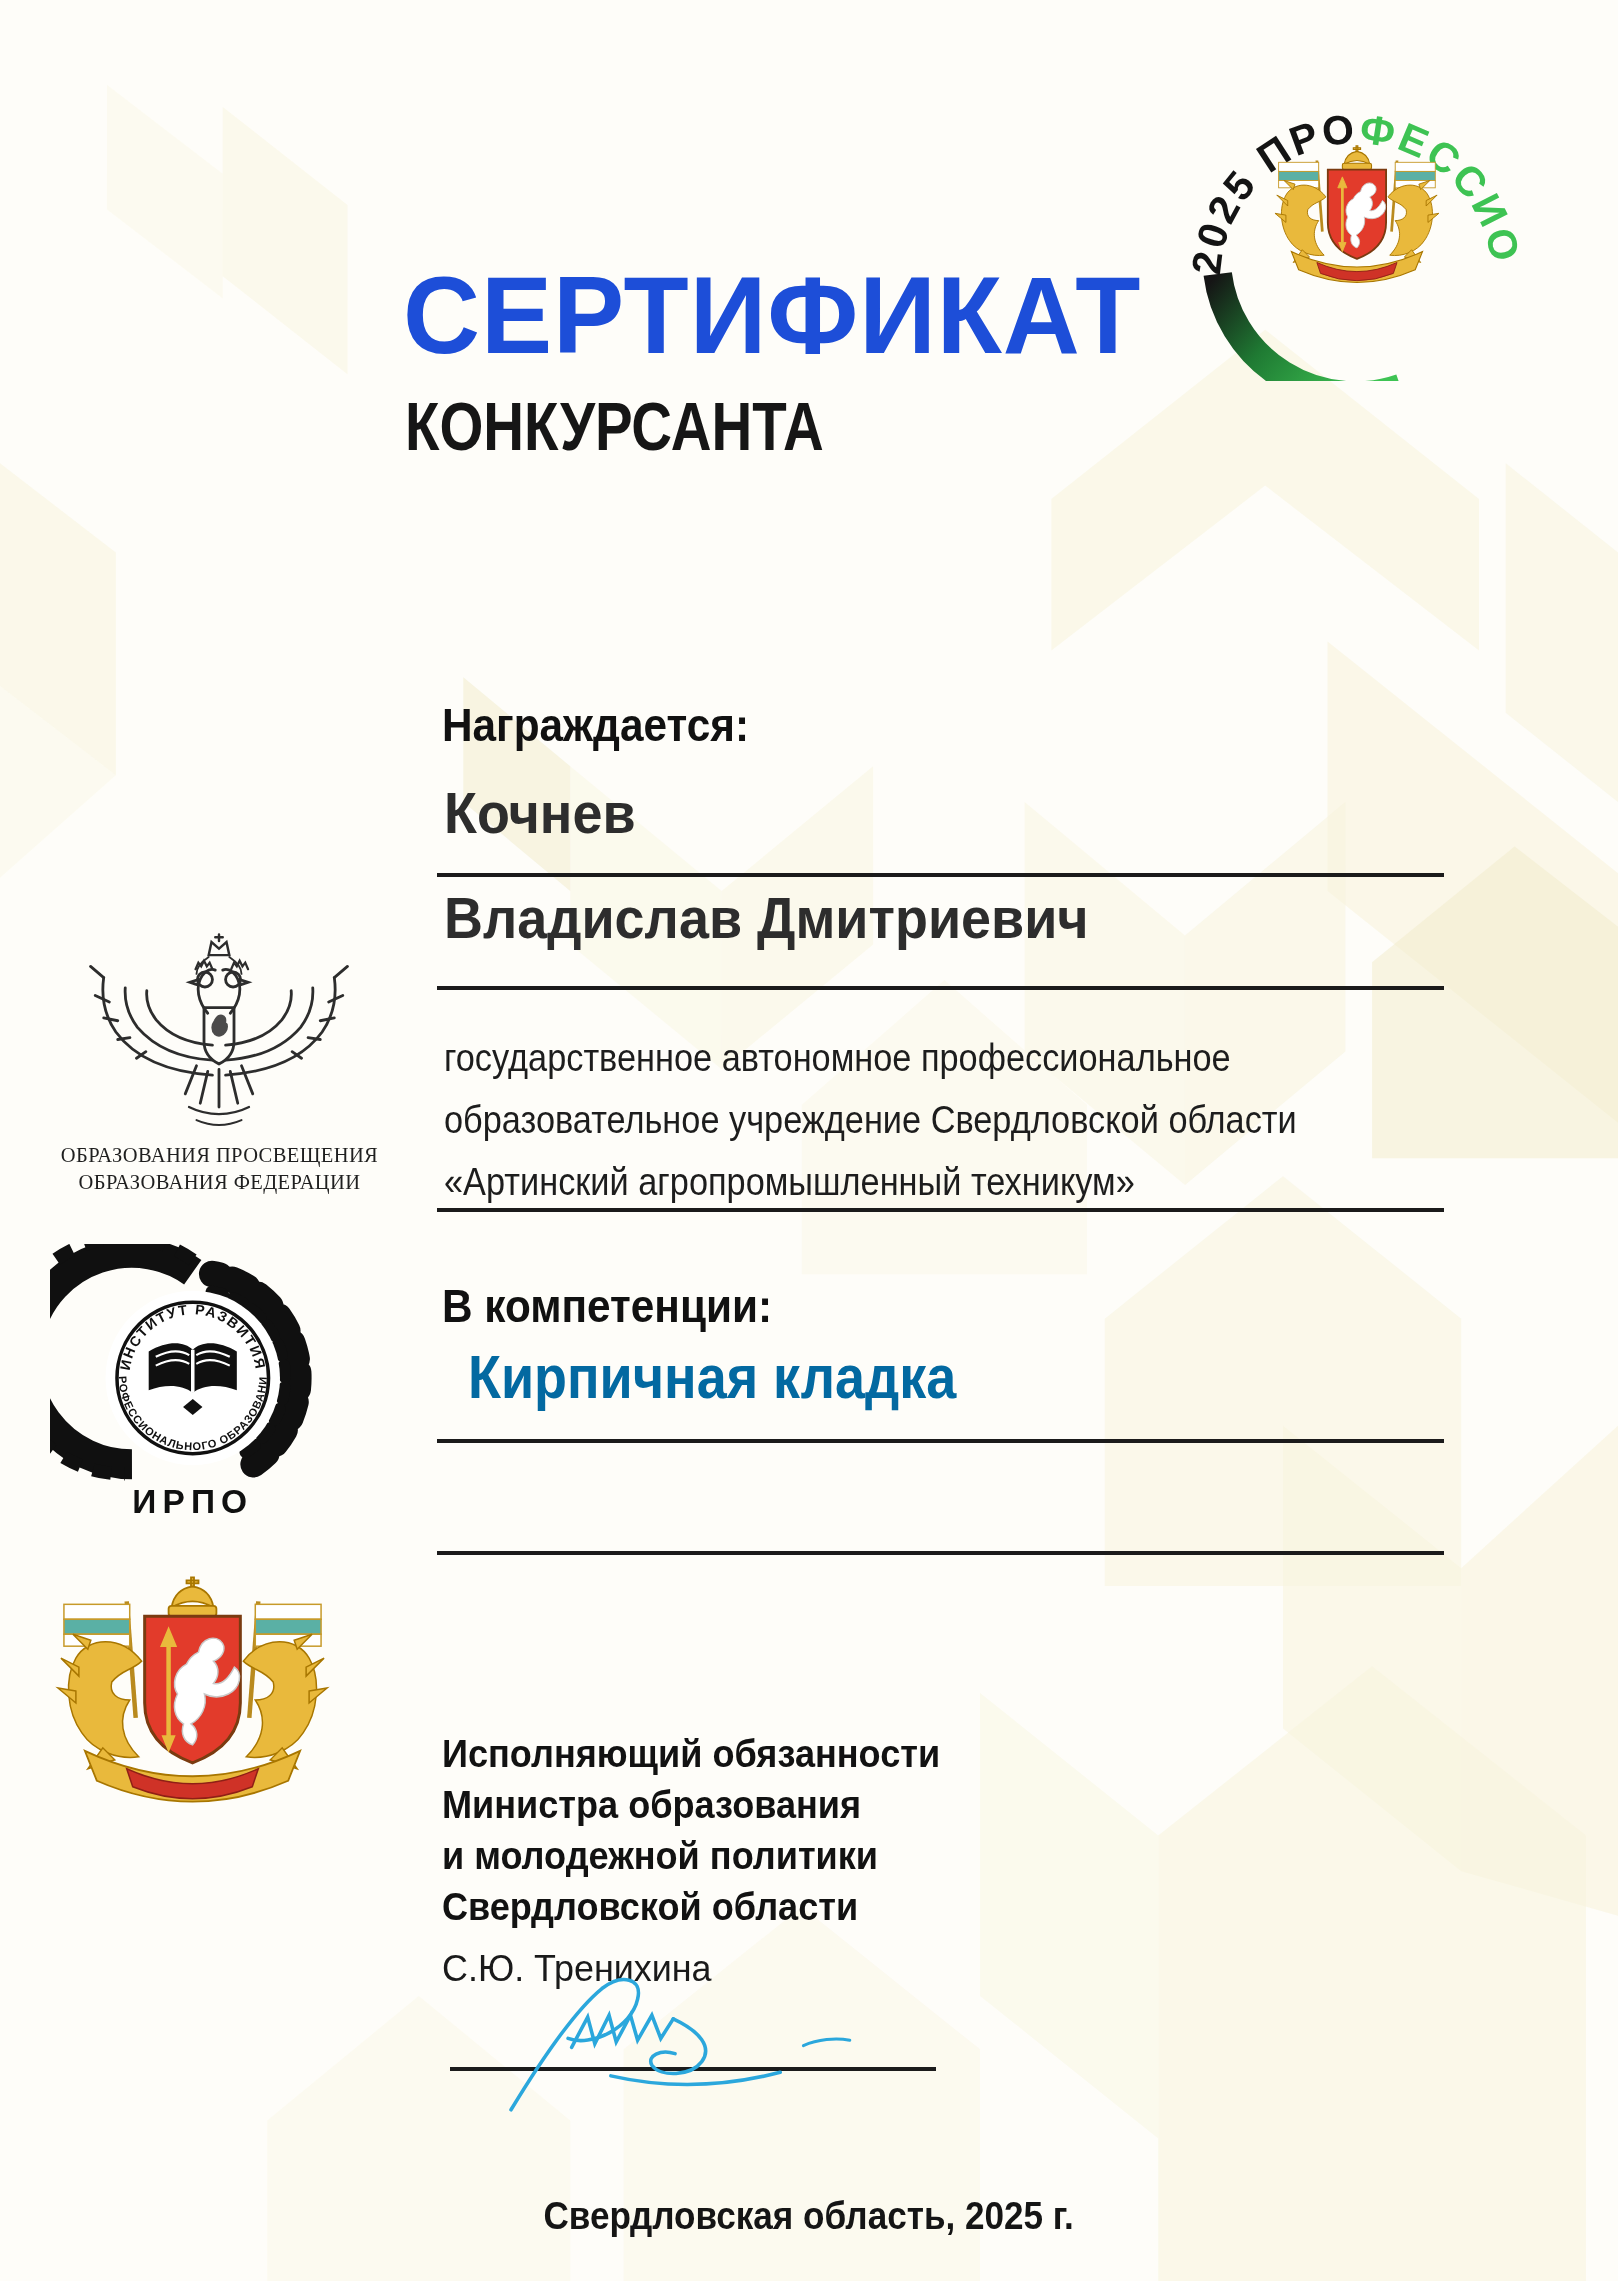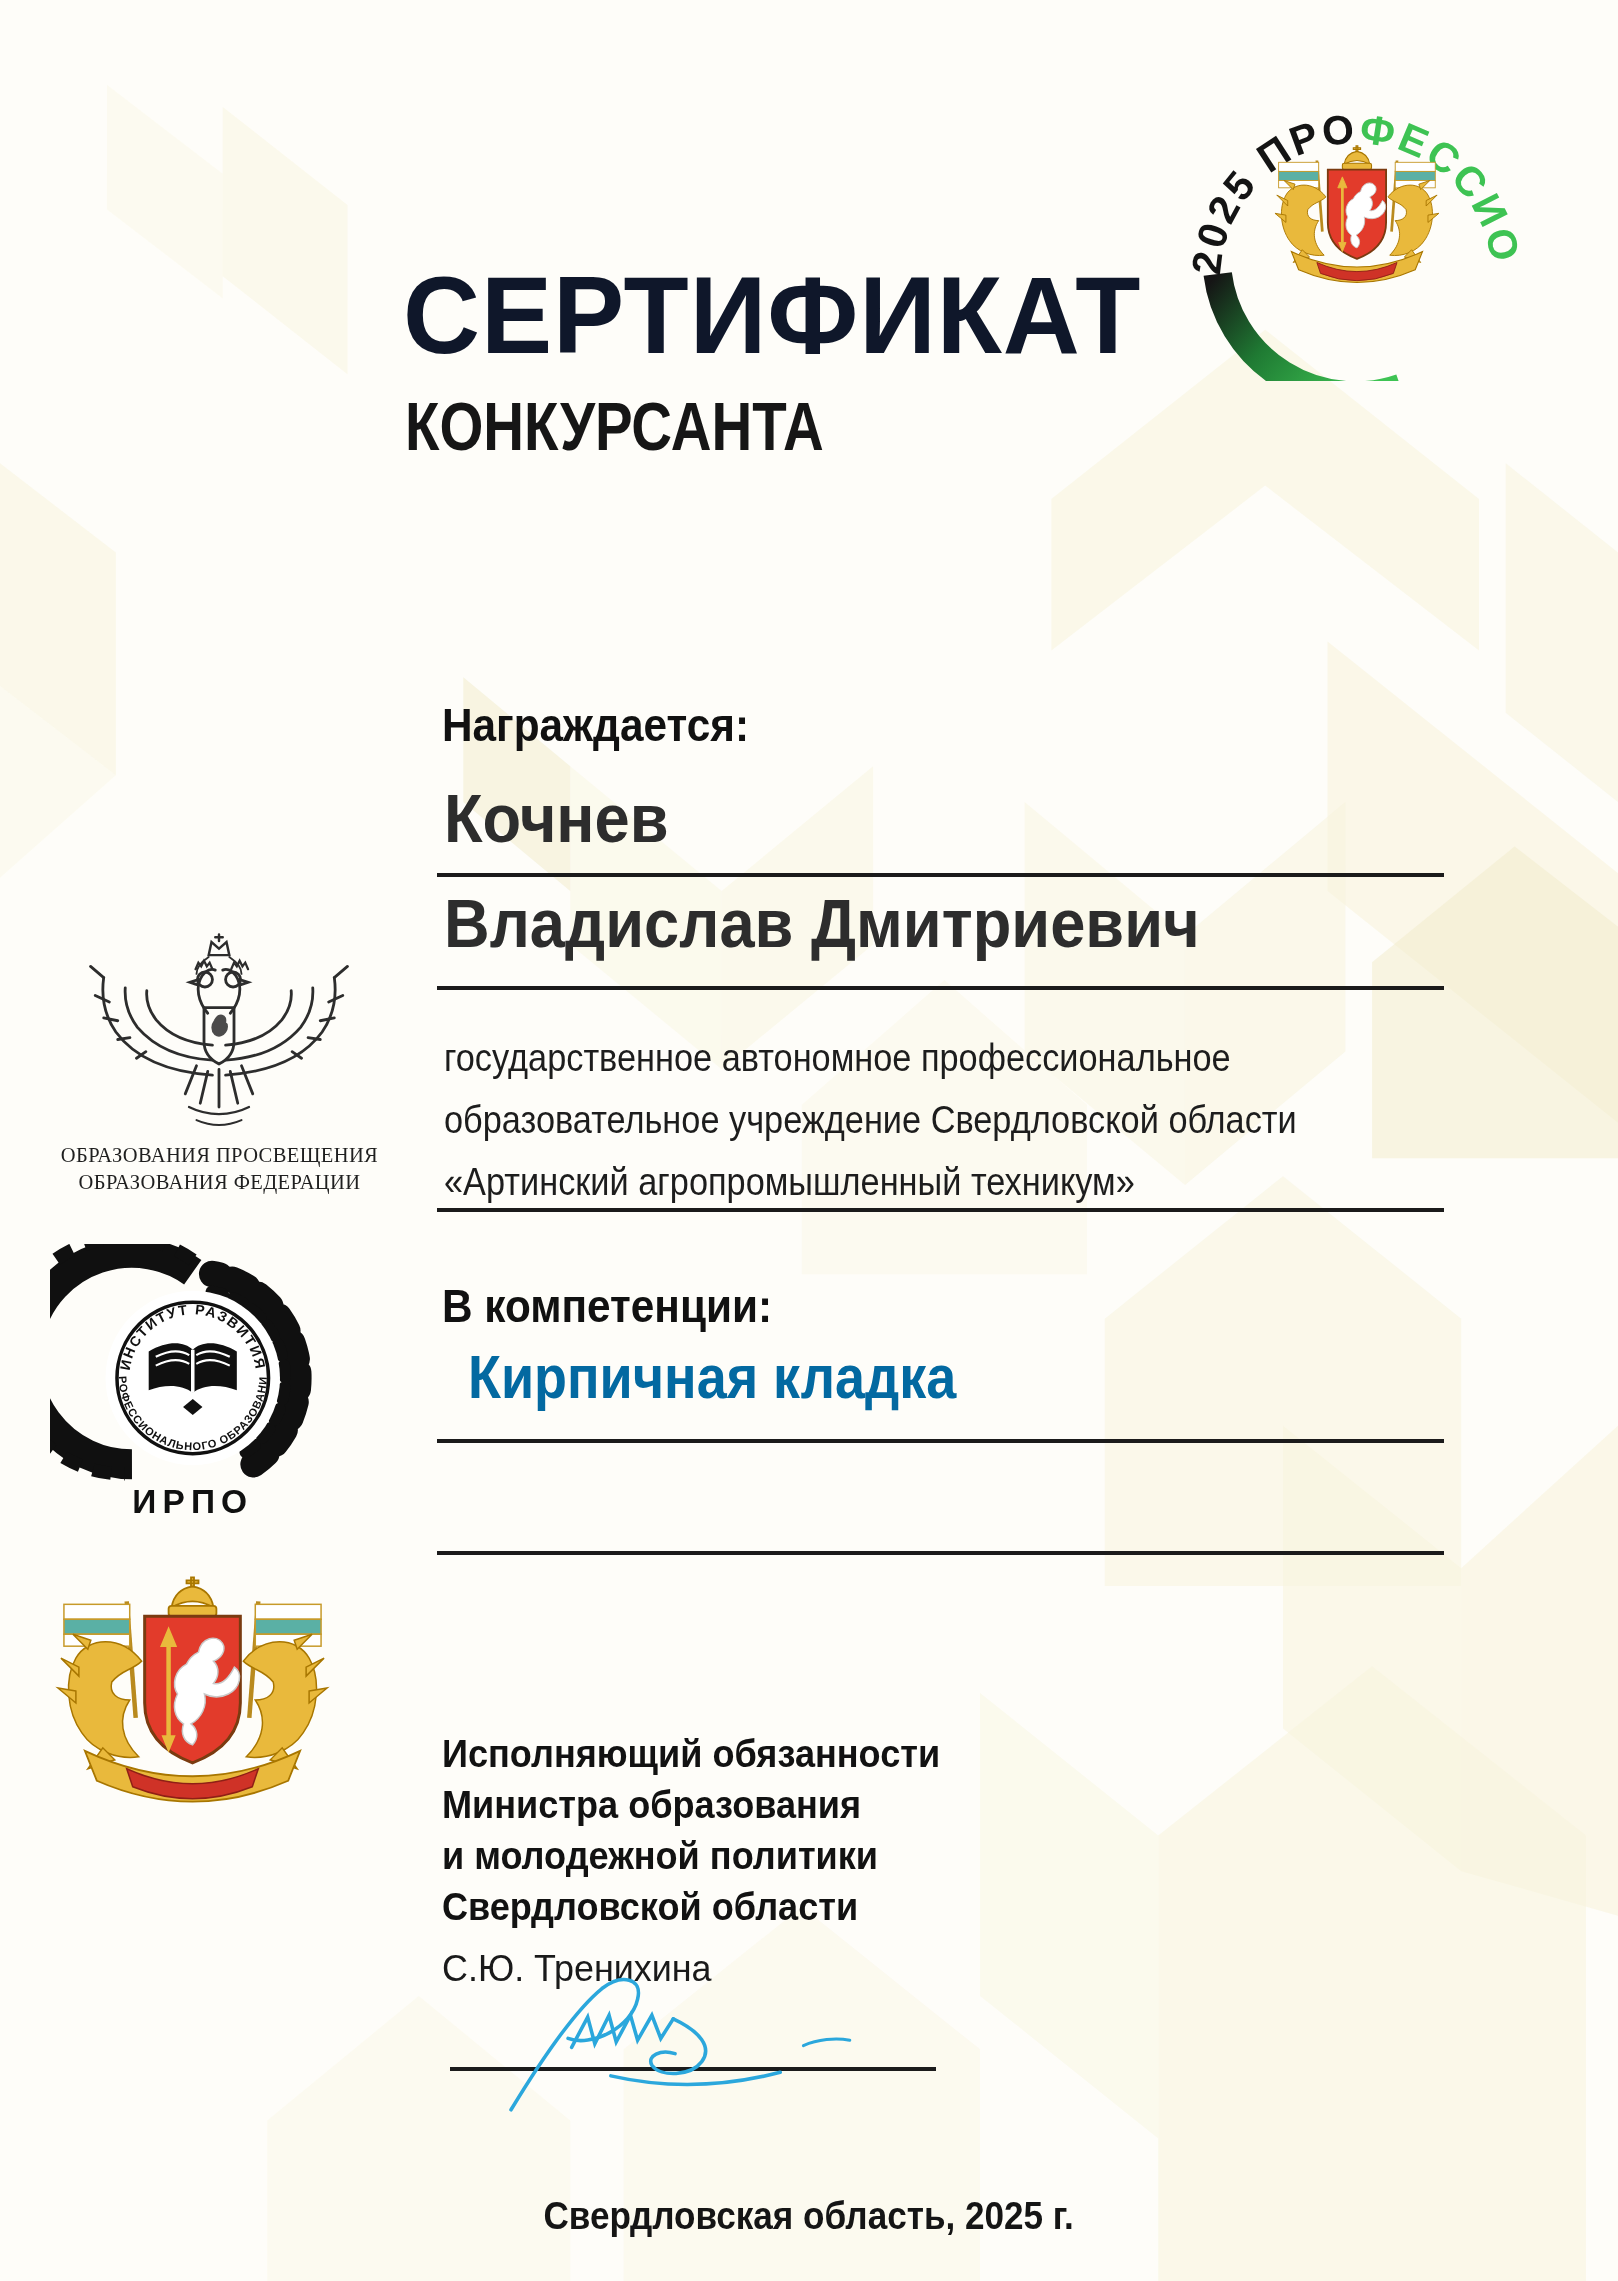--- a/index.html
+++ b/index.html
@@ -7,27 +7,27 @@
     position:relative;width:1618px;height:2281px;margin:0 auto;
     background:#fefdfa;overflow:hidden;
     font-family:"Liberation Sans","DejaVu Sans",sans-serif;
     color:#161616;
   }
   .abs{position:absolute;}
   .bg{position:absolute;left:0;top:0;width:100%;height:100%;z-index:0;}
   .layer{position:absolute;left:0;top:0;width:100%;height:100%;z-index:1;}
   .rule{position:absolute;height:3.6px;background:#1b1b1b;}
   .cond{transform-origin:left top;display:inline-block;white-space:nowrap;}
-  .title-main{left:403px;top:260px;font-size:110px;font-weight:700;line-height:1;letter-spacing:0.9px;color:#0f172a;}
+  .title-main{left:403px;top:260px;font-size:110px;font-weight:700;line-height:1;letter-spacing:0.9px;color:#1d4ed8;}
   .title-main .cond{transform:scaleX(.97);}
   .title-sub{left:405px;top:392px;font-size:68px;font-weight:700;line-height:1;color:#161616;}
   .title-sub .cond{transform:scaleX(.83);}
   .small-label{font-size:46px;font-weight:700;color:#111;line-height:1.1;}
   .small-label .cond{transform:scaleX(.92);}
-  .big-name{font-size:68px;font-weight:700;color:#2d2d2d;line-height:1;}
+  .big-name{font-size:58px;font-weight:700;color:#2d2d2d;line-height:1;}
   .big-name .cond{transform:scaleX(.93);}
   .institution{left:444px;top:1027px;font-size:39px;font-weight:400;color:#1d1d1d;line-height:62px;}
   .institution .cond{transform:scaleX(.88);}
   .comp-value{left:468px;top:1346px;font-size:62px;font-weight:700;color:#0369a1;line-height:1;}
   .comp-value .cond{transform:scaleX(.87);}
   .ministry-caption{left:36px;top:1142px;width:367px;text-align:center;
     font-family:"Liberation Serif","DejaVu Serif",serif;
     font-size:20.5px;line-height:27px;color:#1f1f1f;letter-spacing:0.4px;}
   .signatory{left:442px;top:1729px;font-size:38px;font-weight:700;color:#121212;line-height:51px;}
   .signatory .cond{transform:scaleX(.95);}

